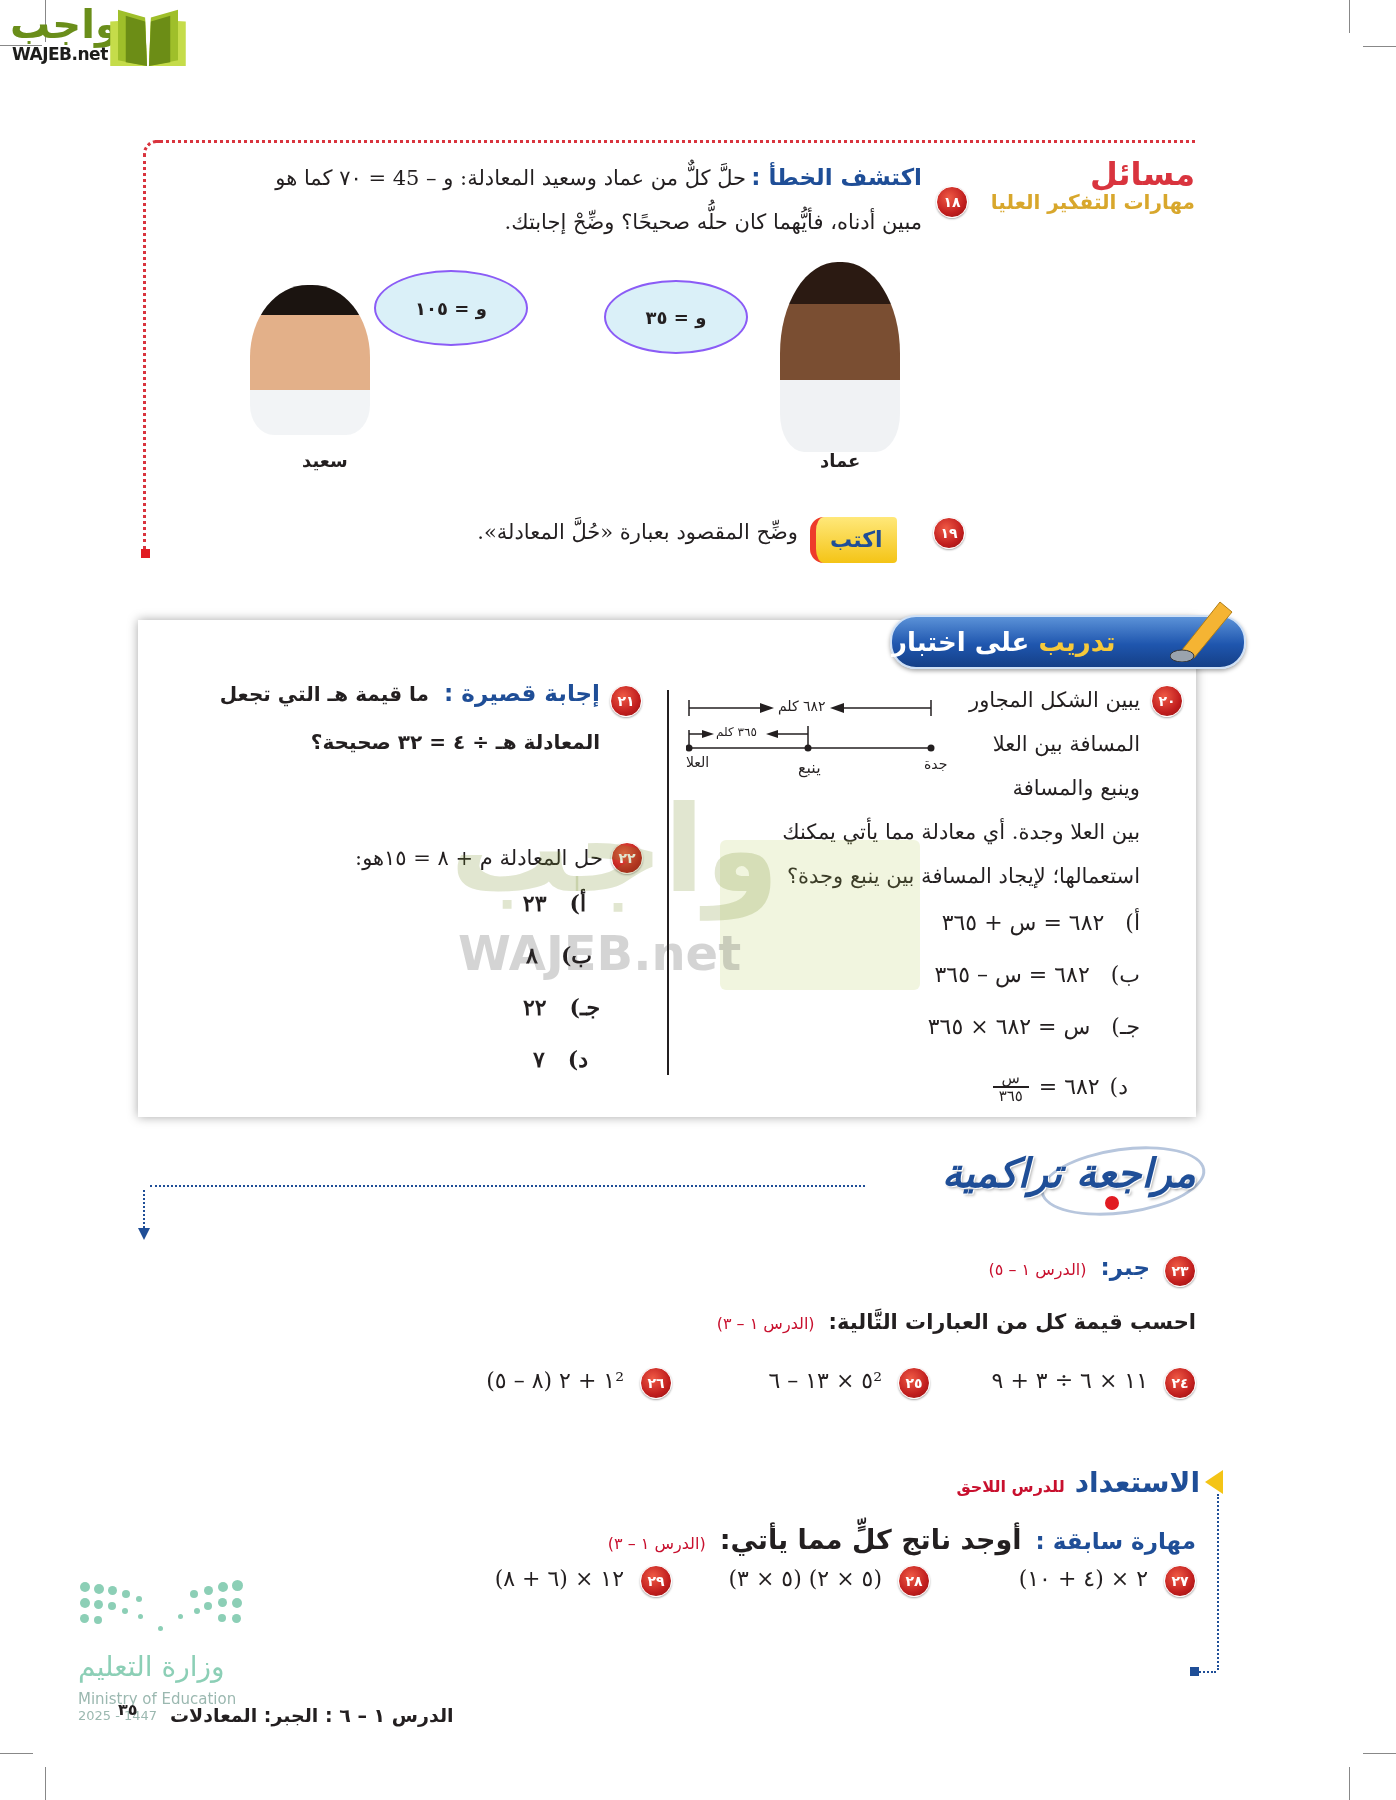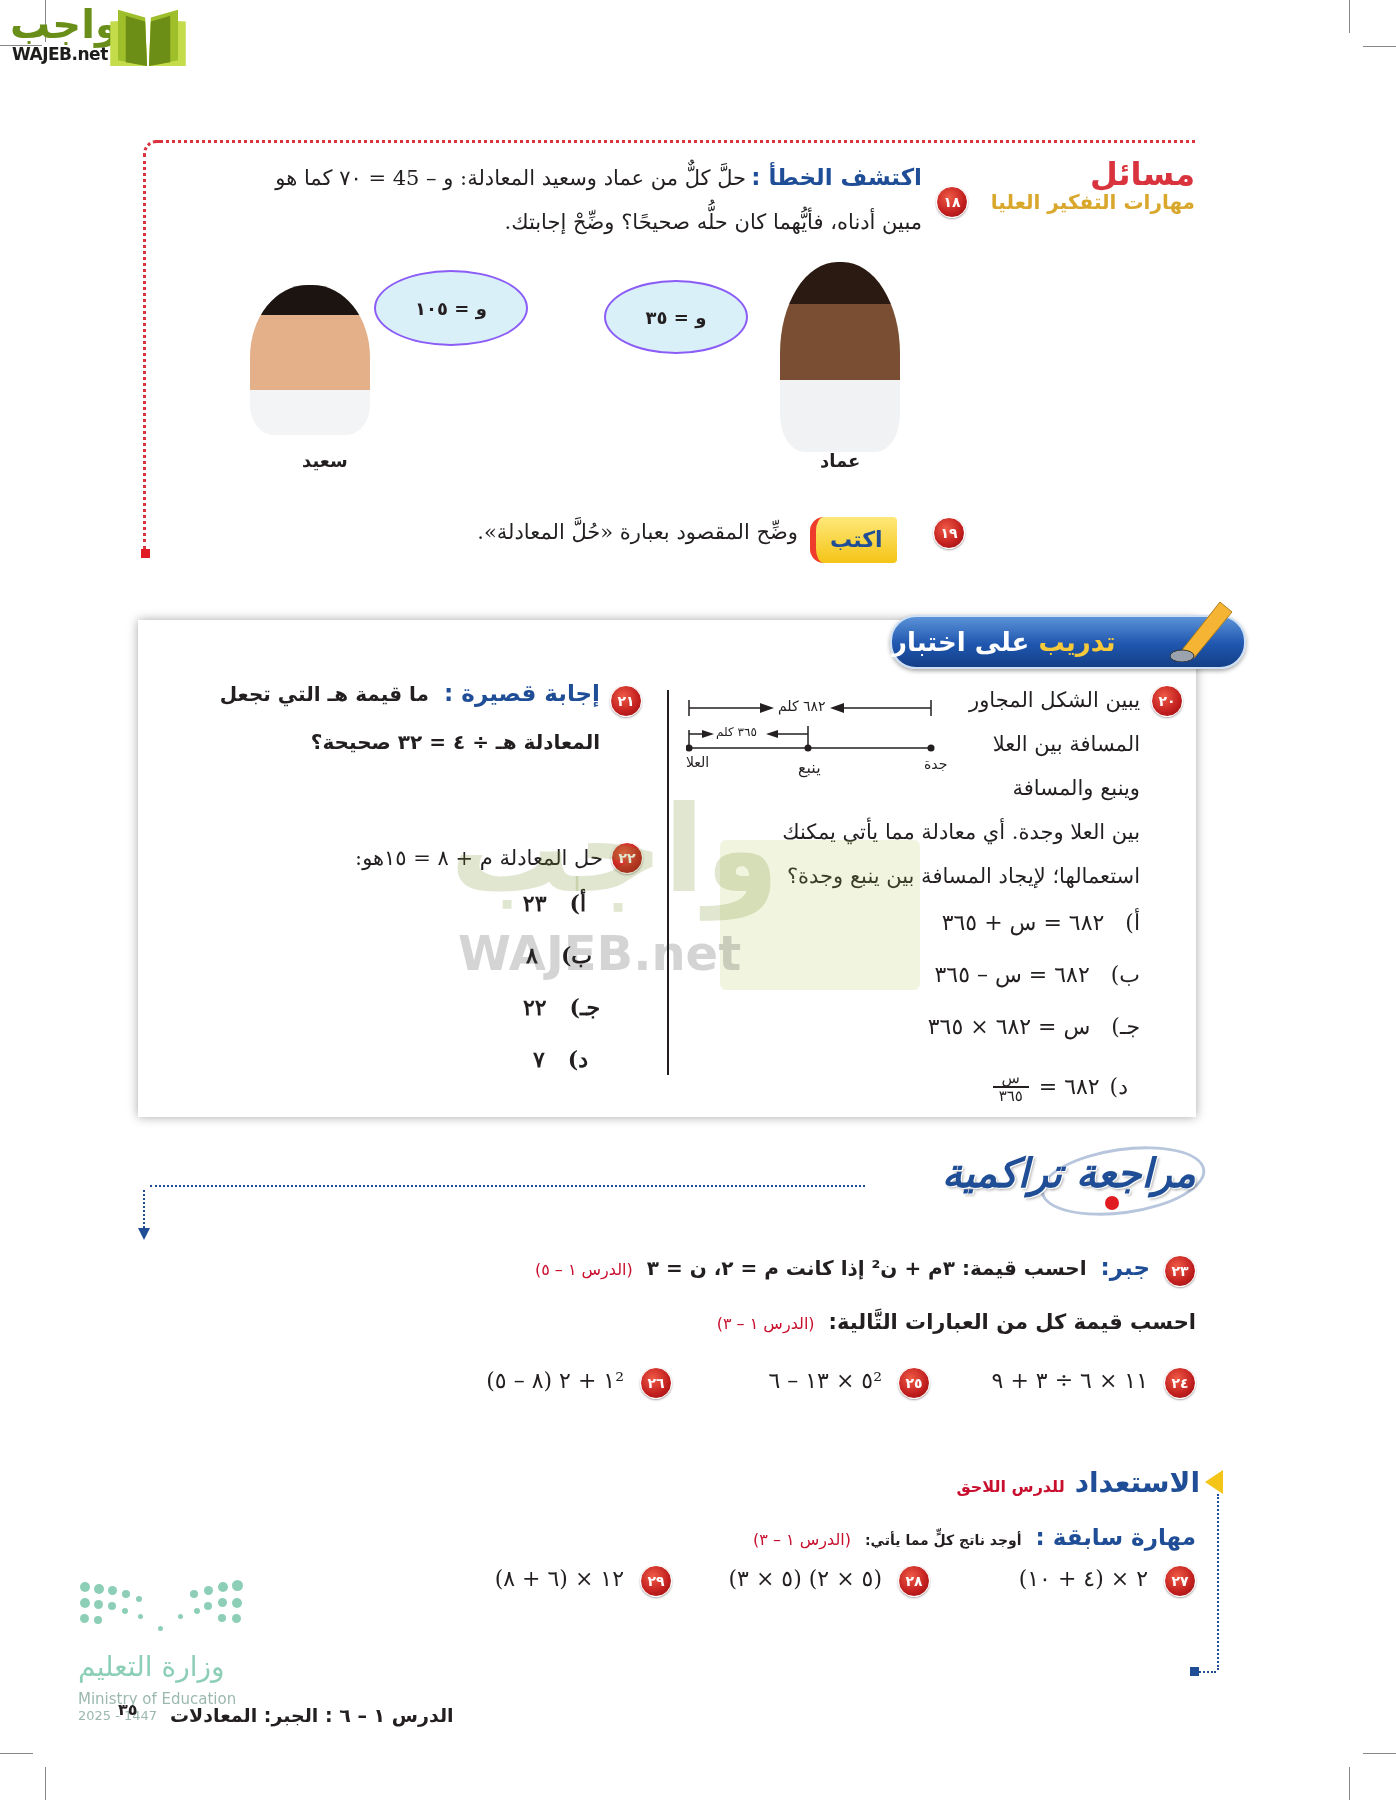--- a/index.html
+++ b/index.html
@@ -209,21 +209,20 @@
 <div class="abs" style="left:1040px;top:1148px;width:160px;height:60px;border:3px solid #b7c6dd;border-radius:50%;transform:rotate(-8deg);"></div>
 <div class="abs" style="left:1105px;top:1196px;width:14px;height:14px;border-radius:50%;background:#e11b22;"></div>
 <div class="abs review-title rtl" style="right:200px;top:1150px;">مراجعة تراكمية</div>
 <div class="abs dots-blue-h" style="left:150px;top:1185px;width:715px;"></div>
 <div class="abs dots-blue-v" style="left:143px;top:1190px;height:38px;"></div>
 <div class="abs" style="left:138px;top:1228px;width:0;height:0;border-left:6px solid transparent;border-right:6px solid transparent;border-top:12px solid #1f4e97;"></div>
 
 <div class="abs num-badge" style="left:1164px;top:1255px;">٢٣</div>
 <div class="abs rtl" style="right:246px;top:1254px;display:flex;align-items:baseline;gap:14px;">
   <span class="q-title">جبر:</span>
-  <span style="font-weight:bold;font-size:20px;">احسب قيمة: ٣م + ن² إذا كانت م = ٢، ن = ٣</span>
   <span class="small-red">(الدرس ١ – ٥)</span>
 </div>
 <div class="abs rtl" style="right:200px;top:1310px;display:flex;align-items:baseline;gap:14px;">
   <span style="font-weight:bold;font-size:21px;">احسب قيمة كل من العبارات التَّالية:</span>
   <span class="small-red">(الدرس ١ – ٣)</span>
 </div>
 
 <div class="abs num-badge" style="left:1164px;top:1367px;">٢٤</div>
 <div class="abs expr rtl" style="right:248px;top:1368px;">١١ × ٦ ÷ ٣ + ٩</div>
 <div class="abs num-badge" style="left:898px;top:1367px;">٢٥</div>
@@ -235,21 +234,21 @@
 <div class="abs rtl" style="right:196px;top:1466px;display:flex;align-items:baseline;gap:10px;">
   <span class="prep-title">الاستعداد</span>
   <span class="prep-sub">للدرس اللاحق</span>
 </div>
 <div class="abs dots-blue-v" style="left:1217px;top:1494px;height:176px;"></div>
 <div class="abs" style="left:1196px;top:1671px;width:20px;border-top:2px dotted #1f4e97;"></div>
 <div class="abs blue-sq" style="left:1190px;top:1667px;"></div>
 
 <div class="abs rtl" style="right:200px;top:1524px;display:flex;align-items:baseline;gap:14px;">
   <span class="q-title">مهارة سابقة :</span>
-  <span style="font-weight:bold;font-size:14px;">أوجد ناتج كلٍّ مما يأتي:</span>
+  <span style="font-weight:bold;font-size:27px;">أوجد ناتج كلٍّ مما يأتي:</span>
   <span class="small-red">(الدرس ١ – ٣)</span>
 </div>
 
 <div class="abs num-badge" style="left:1164px;top:1565px;">٢٧</div>
 <div class="abs expr rtl" style="right:248px;top:1566px;">٢ × (٤ + ١٠)</div>
 <div class="abs num-badge" style="left:898px;top:1565px;">٢٨</div>
 <div class="abs expr rtl" style="right:514px;top:1566px;">(٥ × ٣) (٥ × ٢)</div>
 <div class="abs num-badge" style="left:640px;top:1565px;">٢٩</div>
 <div class="abs expr rtl" style="right:772px;top:1566px;">(٦ + ٨) × ١٢</div>
 

